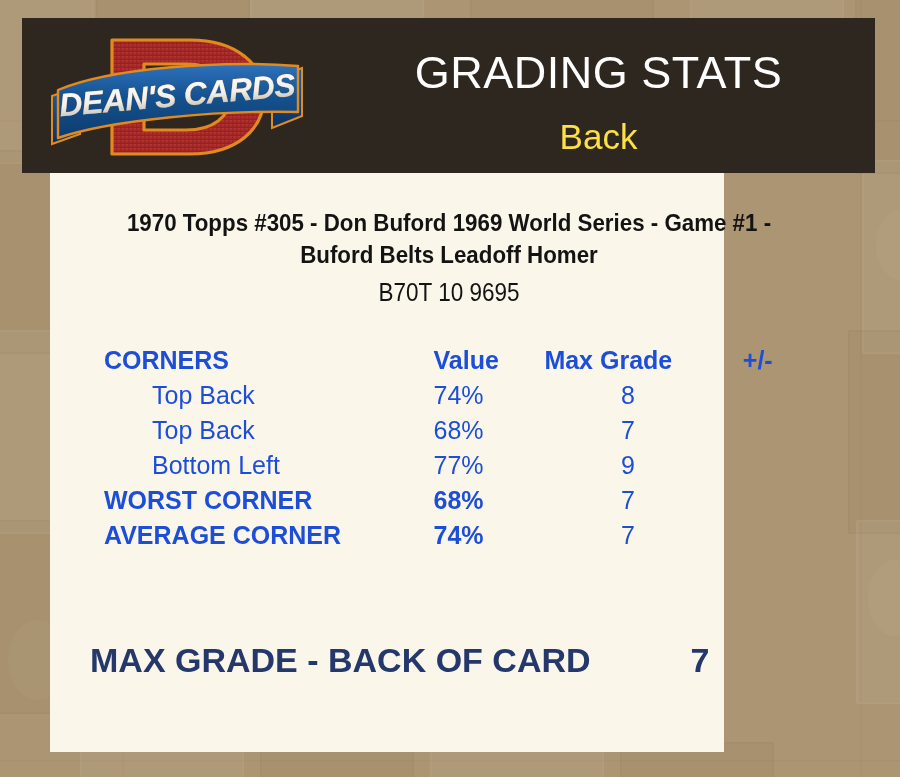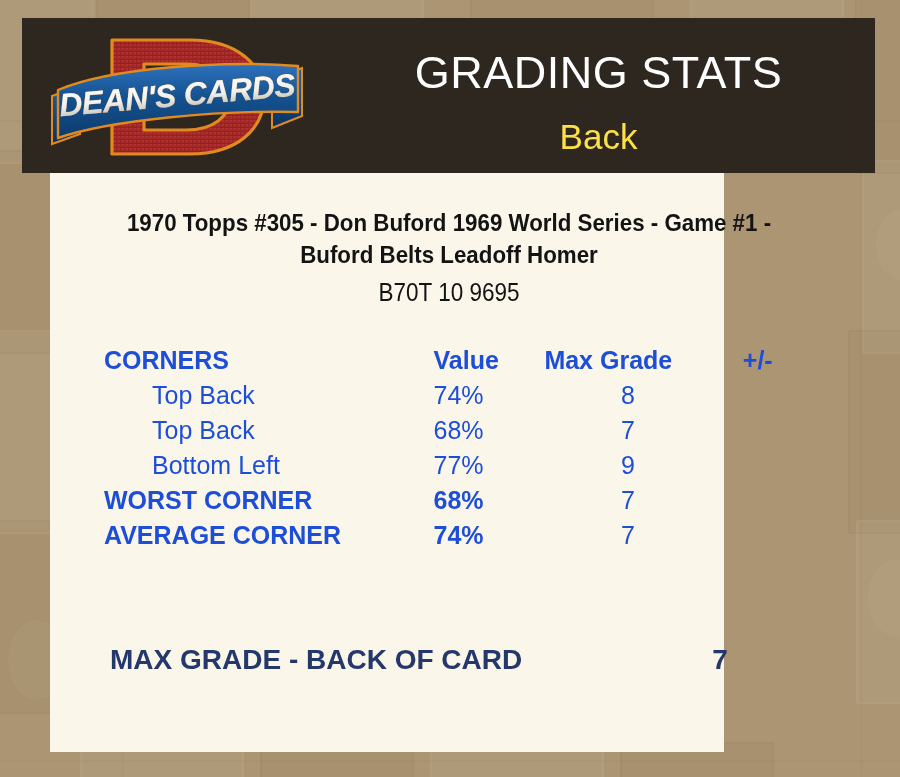--- a/index.html
+++ b/index.html
@@ -161,25 +161,25 @@
 
   .summary td        { font-weight: bold; }
   .summary .col-label{ padding-left: 0 !important; }
   .summary .col-grade{ font-weight: normal; }
 
   .grade-cell { display: inline-block; width: 60px; text-align: center; }
 
   
   #final-grade {
     position: absolute;
-    left: 60px;
+    left: 40px;
     top: 470px;
     width: 700px;
     color: #24386b;
-    font-size: 28px;
+    font-size: 34px;
     font-weight: bold;
     line-height: 34px;
   }
   #final-grade .fg-label {
     display: inline-block;
   }
   #final-grade .fg-value {
     position: absolute;
     left: 580px;
     top: 0;

